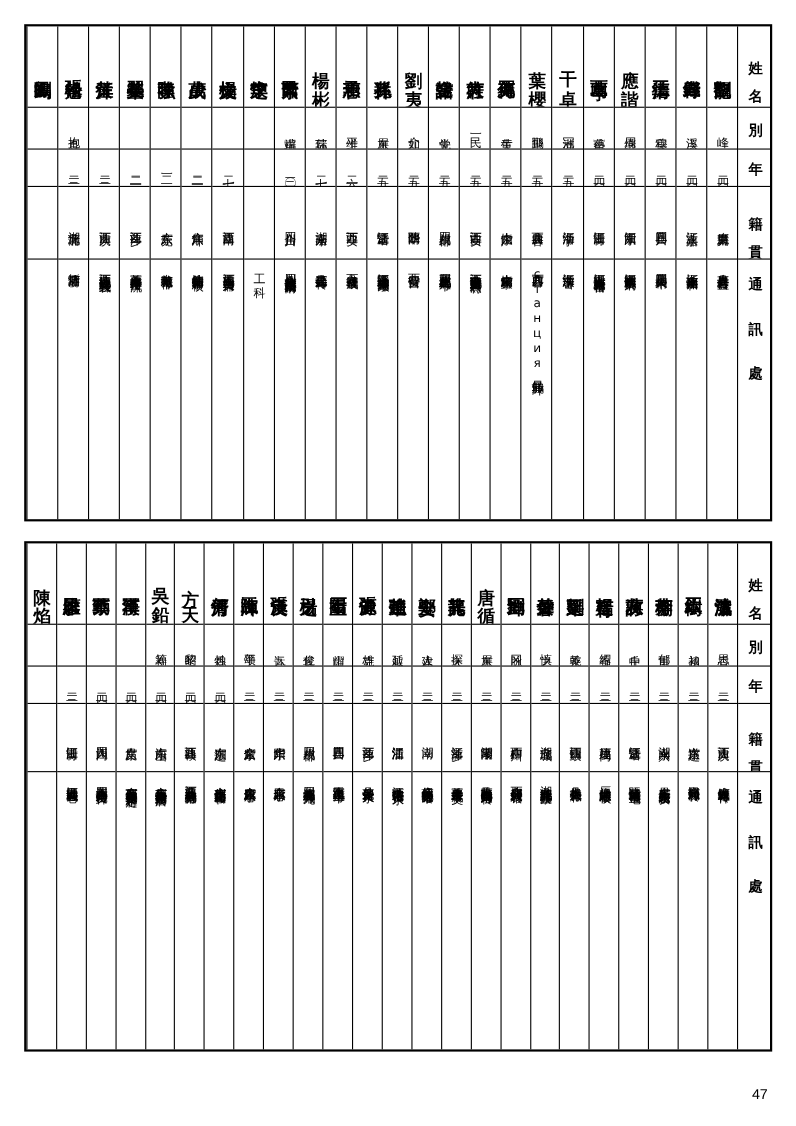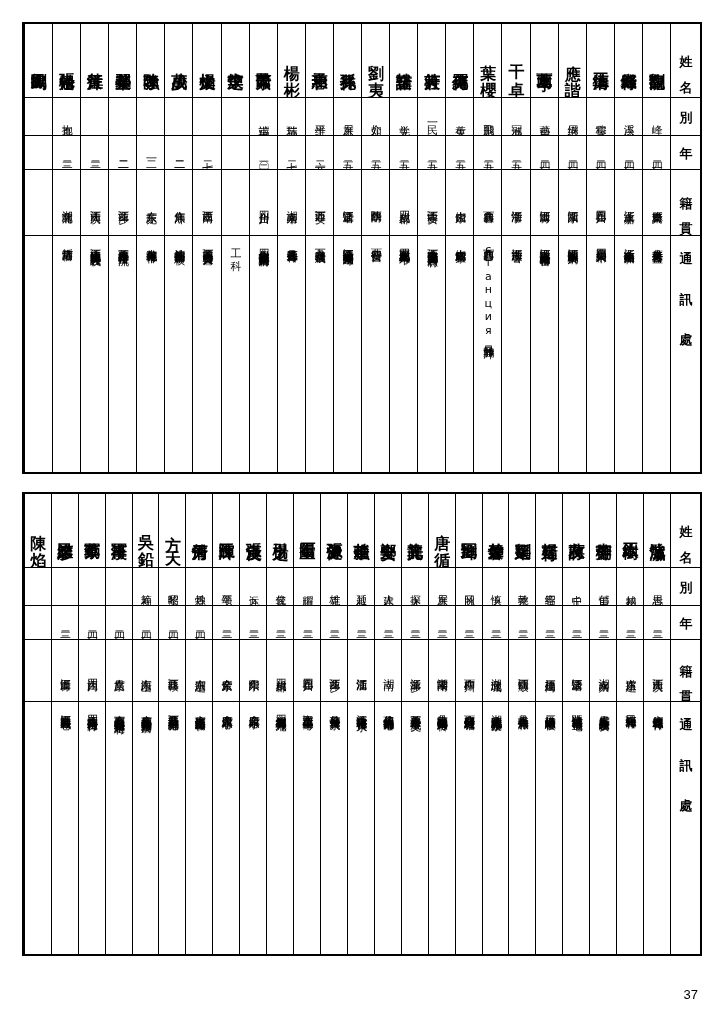--- a/index.html
+++ b/index.html
@@ -950,15 +950,15 @@
         </div>
         <div class="cell r-native">
           <span class="vtext native-text"></span>
         </div>
         <div class="cell r-addr addr">
           <span class="vtext addr-text"></span>
         </div>
       </div>
     </div>
 
-  <div class="page-number">37</div>
+  <div class="page-number">47</div>
 
 </div>
 
 </body></html>

